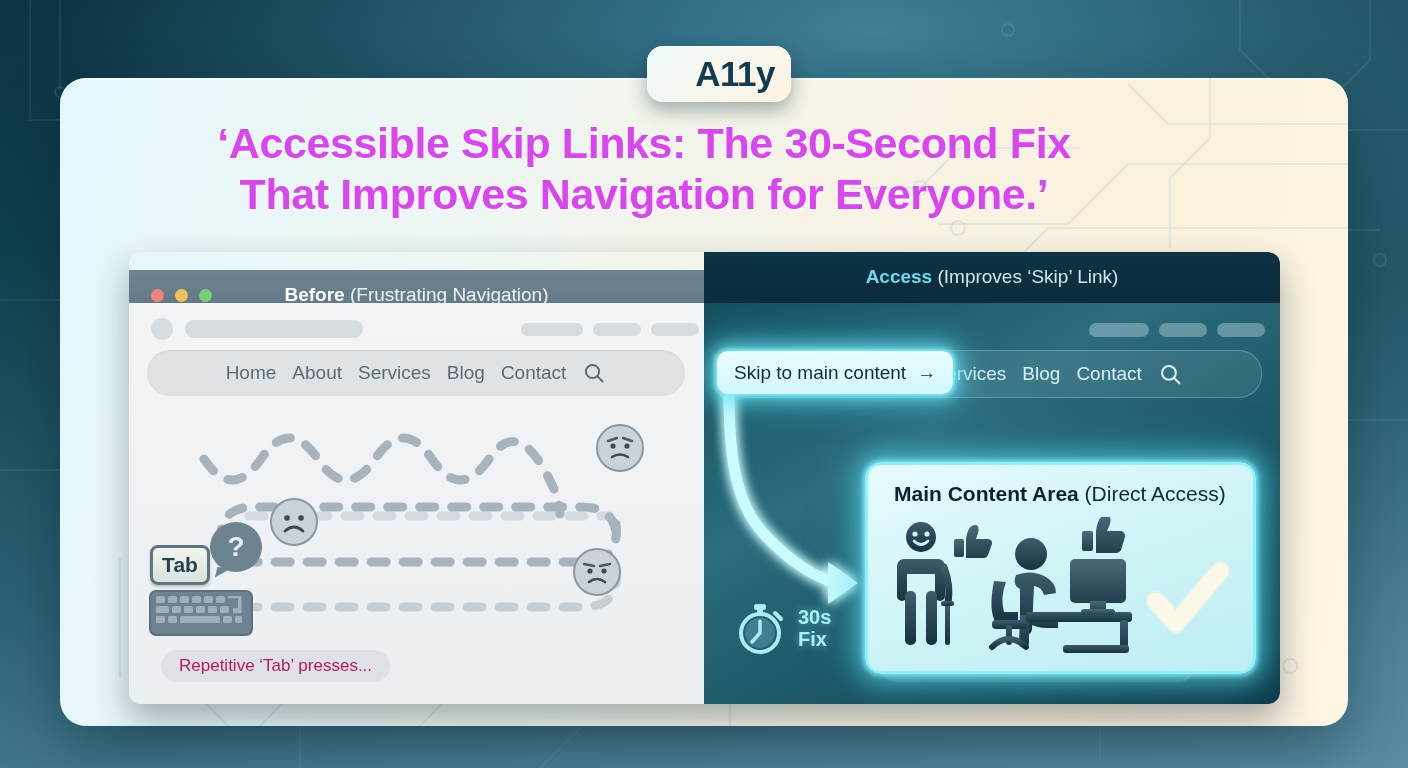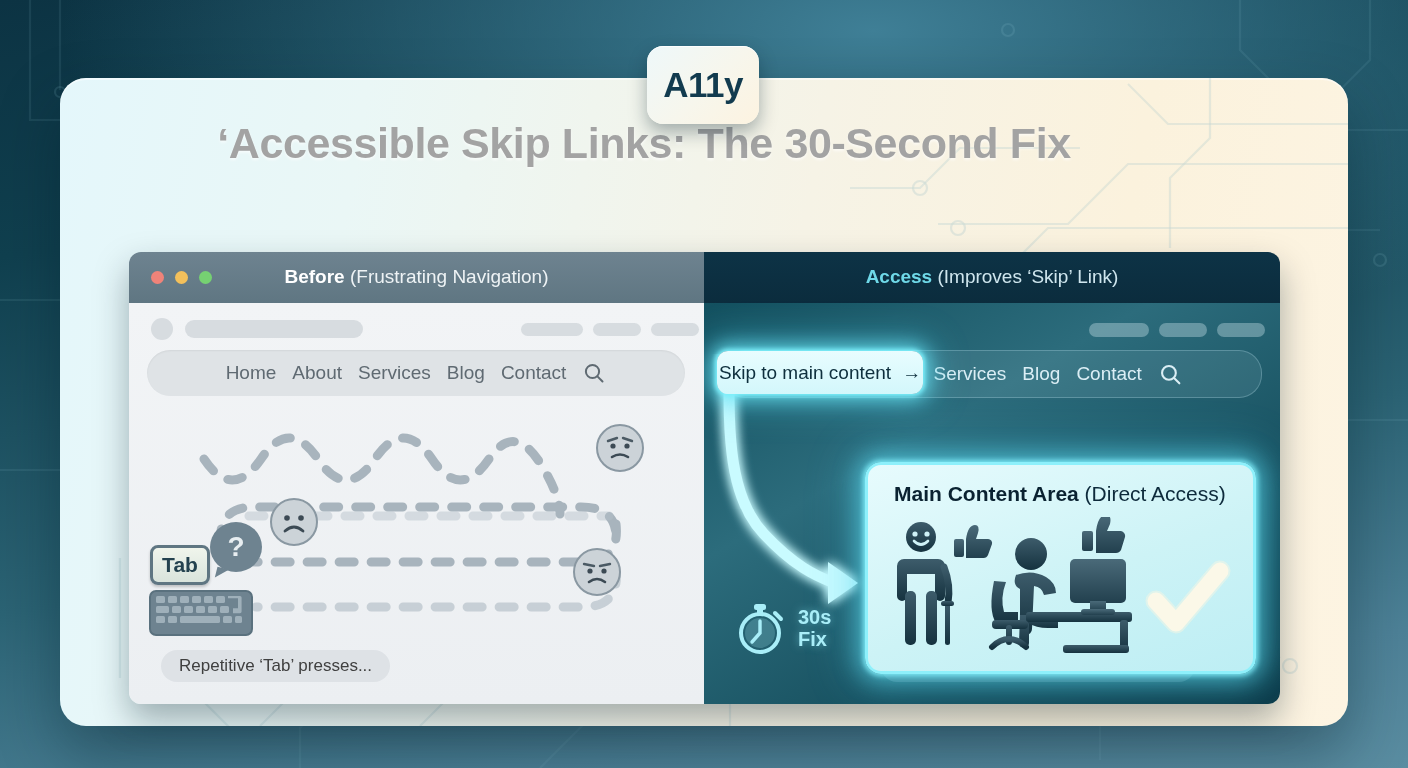--- a/index.html
+++ b/index.html
@@ -23,49 +23,49 @@
     position:absolute;left:60px;top:78px;width:1288px;height:648px;
     border-radius:26px;
     background:linear-gradient(100deg,#e4f7fb 0%, #eaf7f6 22%, #f6f3e6 55%, #fbf2dd 78%, #fdf4e2 100%);
     box-shadow:0 26px 60px rgba(4,28,40,.38), 0 2px 0 rgba(255,255,255,.5) inset;
     overflow:hidden;
   }
   .card-circuit{position:absolute;inset:0;opacity:.55;pointer-events:none;}
 
   
   .badge{
-    position:absolute;left:647px;top:46px;width:112px;height:78px;
+    position:absolute;left:647px;top:46px;width:112px;height:56px;
     border-radius:16px;
     background:linear-gradient(135deg,#eef8fa 0%,#f7f6ec 55%,#fdf3e0 100%);
     box-shadow:0 8px 18px rgba(6,32,45,.34), 0 1px 0 rgba(255,255,255,.85) inset;
-    display:flex;align-items:center;justify-content:center;z-index:9;
+    display:flex;align-items:center;justify-content:center;z-index:9;padding-left:32px;
   }
   .badge span{font-size:35px;font-weight:bold;color:#123b4f;letter-spacing:-.5px;}
 
   
   .title{
     position:absolute;left:120px;top:118px;width:1048px;
-    text-align:center;color:#a3a3a3;font-weight:bold;
+    text-align:center;color:#d946ef;font-weight:bold;
     font-size:43px;line-height:51px;letter-spacing:-.4px;
     text-shadow:0 2px 3px rgba(255,255,255,.65);
   }
 
   
   .browser{
     position:absolute;left:129px;top:252px;width:1151px;height:452px;
     border-radius:12px;overflow:hidden;
     box-shadow:0 16px 34px rgba(5,30,42,.34);
     display:flex;
   }
   .pane{position:relative;width:575px;height:452px;overflow:hidden;}
   .pane.right{width:576px;}
 
   
   .hdr{position:absolute;left:0;top:0;width:100%;height:51px;}
-  .hdr-left{background:linear-gradient(180deg,#6e8390 0%,#5f7682 100%);}
+  .hdr-left{background:linear-gradient(180deg,#6e8390 0%,#5f7682 100%);margin-top:18px;}
   .hdr-right{background:linear-gradient(180deg,#0d3346 0%,#0b2c3d 100%);}
   .dots{position:absolute;left:22px;top:19px;display:flex;gap:11px;}
   .dot{width:13px;height:13px;border-radius:50%;}
   .d1{background:#f08379;}.d2{background:#f3c05b;}.d3{background:#76d172;}
   .hdr-txt{position:absolute;top:14px;width:100%;text-align:center;font-size:19px;}
   .hdr-left .hdr-txt{color:#eef3f5;}
   .hdr-left .hdr-txt b{color:#ffffff;}
   .hdr-right .hdr-txt{color:#cfe6ee;}
   .hdr-right .hdr-txt b{color:#6fd9e8;}
 
@@ -105,27 +105,27 @@
     background:#6e8390;display:flex;align-items:center;justify-content:center;z-index:6;}
   .bubble span{font-size:28px;font-weight:bold;color:#e8eef1;}
   .bubble:after{content:"";position:absolute;left:6px;bottom:-7px;width:0;height:0;
     border-left:12px solid #6e8390;border-bottom:11px solid transparent;transform:rotate(14deg);}
   .keyboard{position:absolute;left:149px;top:590px;width:100px;height:42px;border-radius:7px;
     background:#6e8390;border:2px solid #5a717e;z-index:6;}
 
   
   .cap{position:absolute;bottom:22px;height:32px;border-radius:16px;
     display:flex;align-items:center;justify-content:center;padding:0 18px;font-size:17px;}
-  .cap-left{left:161px;background:#dee2e6;color:#404040;margin-top:32px;}
+  .cap-left{left:161px;background:#dee2e6;color:#be185d;margin-top:32px;}
   .cap-right{left:177px;background:rgba(215,240,248,.18);color:#eaf7fb;}
 
   
   .skiplink{position:absolute;left:13px;top:48px;height:43px;border-radius:11px;
     background:linear-gradient(180deg,#e8fdff 0%,#d3f7fb 100%);
-    display:flex;align-items:center;padding:0 2px;gap:11px;z-index:8;
+    display:flex;align-items:center;padding:0 17px;gap:11px;z-index:8;
     box-shadow:0 0 4px 2px #7df0fb, 0 0 18px 6px rgba(109,231,247,.75), 0 0 34px 12px rgba(80,210,235,.4);}
   .skiplink span{font-size:19px;color:#0e2f3d;}
   .arrow-svg{position:absolute;left:0;top:51px;width:576px;height:401px;pointer-events:none;z-index:5;}
 
   
   .mca{position:absolute;left:161px;top:159px;width:385px;height:206px;border-radius:16px;
     background:linear-gradient(160deg,#e7fbfd 0%,#cdf3f6 55%,#bdeef4 100%);
     border:3px solid #8ef0fb;z-index:6;
     box-shadow:0 0 5px 2px rgba(130,240,252,.85), 0 0 22px 8px rgba(100,225,245,.55), 0 0 44px 16px rgba(70,200,230,.28);text-decoration:underline;}
   .mca-title{position:absolute;left:26px;top:17px;font-size:21px;color:#0d2a3b;}
@@ -192,20 +192,21 @@
       </g>
     </svg>
   </div>
 
   <div class="badge">
     <span>A11y</span>
   </div>
 
   <div class="title">
     <div>‘Accessible Skip Links: The 30-Second Fix</div>
+    <div>That Improves Navigation for Everyone.’</div>
   </div>
 
   <div class="browser">
 
     <div class="pane left">
       <div class="hdr hdr-left">
         <div class="dots">
           <div class="dot d1"></div>
           <div class="dot d2"></div>
           <div class="dot d3"></div>

